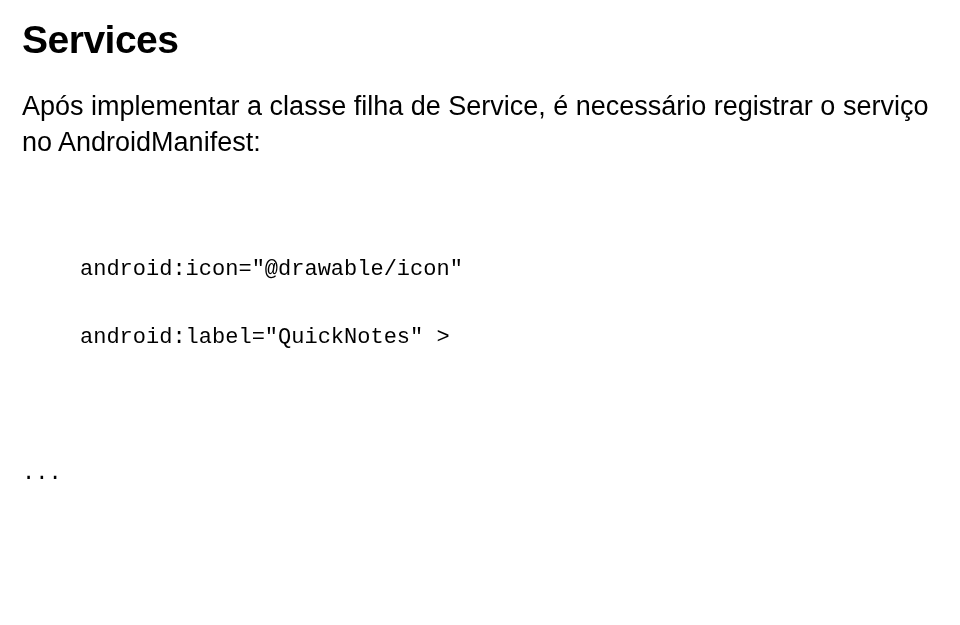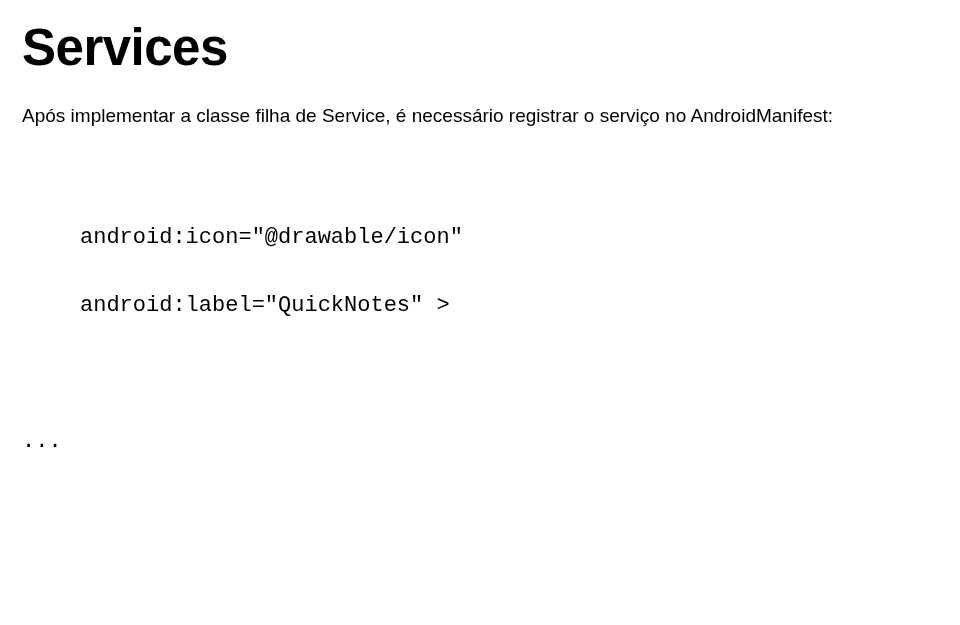--- a/index.html
+++ b/index.html
@@ -9,27 +9,27 @@
   }
   body {
     width: 960px;
     height: 625px;
     background: #ffffff;
     font-family: Arial, Helvetica, sans-serif;
     padding: 18px 22px;
     color: #000000;
   }
   .title {
-    font-size: 51px;
+    font-size: 39px;
     font-weight: bold;
     margin-bottom: 26px;
     letter-spacing: -0.5px;
   }
   .intro {
-    font-size: 19px;
+    font-size: 27px;
     font-weight: normal;
     line-height: 1.35;
     margin-bottom: 58px;
   }
   .code-block {
     font-family: "Courier New", Courier, monospace;
     font-size: 22px;
     line-height: 1.55;
     white-space: pre;
   }

